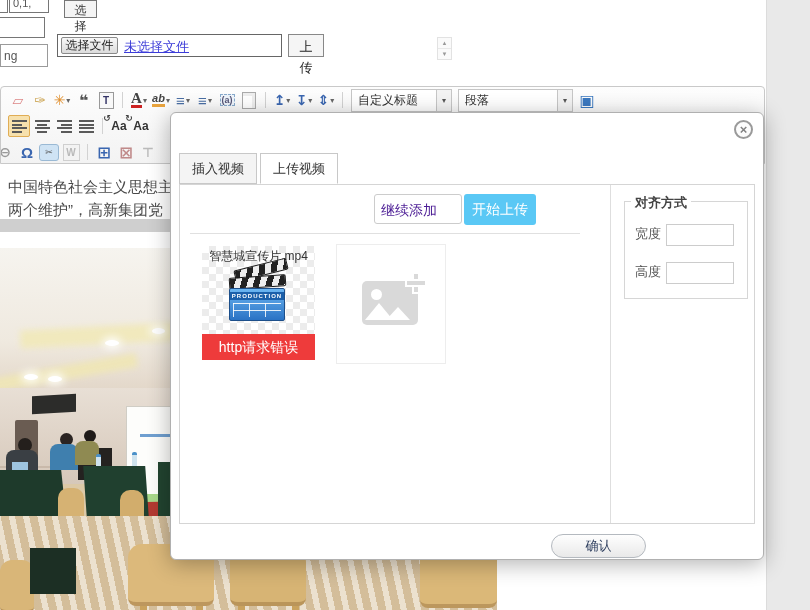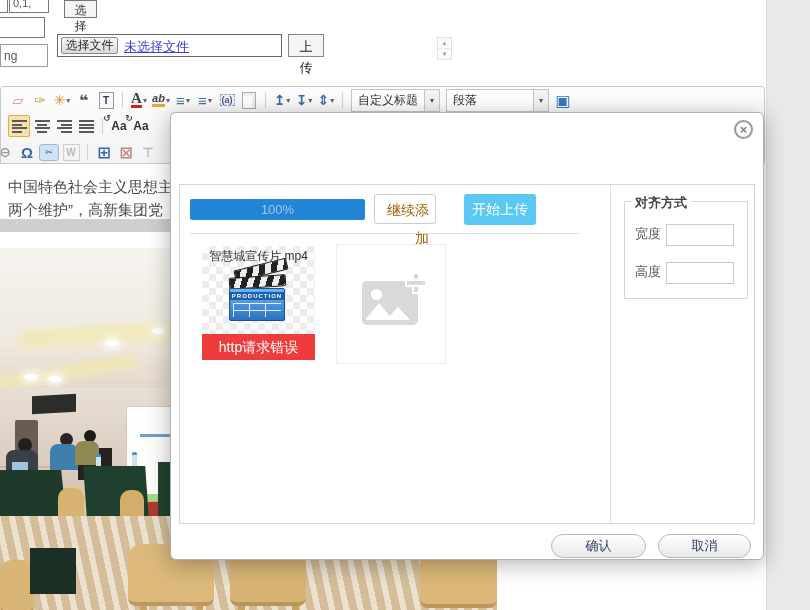--- a/index.html
+++ b/index.html
@@ -41,21 +41,21 @@
   .wand .g{color:#e09030;font-size:14px;}
   .quo .g{color:#555;font-size:16px;font-weight:bold;}
   .pst .g{width:13px;height:15px;border:1px solid #999;background:#f8f8f8;font-size:10px;color:#336;}
   .fc .g{font-family:"Liberation Serif",serif;font-size:15px;font-weight:bold;border-bottom:3px solid #c22;line-height:13px;}
   .hl .g{font-size:11px;font-style:italic;border-bottom:3px solid #e8a33d;line-height:11px;}
   .lst .g{color:#4a6fa5;font-size:15px;font-weight:bold;}
   .anc .g{font-size:9px;border:1px dashed #88aacc;padding:0 1px;color:#557;background:#eef4fb;}
   .pg .g{width:12px;height:15px;border:1px solid #aaa;background:#fff;box-shadow:inset -3px 3px 0 #eee;}
   .spc .g{color:#3a66b0;font-size:14px;font-weight:bold;}
   .mon .g{color:#3a78c0;font-size:16px;}
-  .tsel{height:21px;border:1px solid #c6c6c6;background:#fff;display:flex;align-items:center;font-size:12px;color:#333;margin:0 3px;cursor:pointer;}
+  .tsel{height:21px;border:1px solid #c6c6c6;background:#fff;display:flex;align-items:center;font-size:12px;color:#333;margin:0 3px;cursor:pointer;gap:12px;}
   .tsel .val{padding:0 6px;min-width:60px;}
   .tsel .arr{width:14px;height:100%;border-left:1px solid #c6c6c6;display:flex;align-items:center;justify-content:center;
       font-size:8px;color:#555;background:#f3f3f3;}
   .bars{width:15px;height:13px;position:relative;display:block;}
   .bars i{position:absolute;left:0;height:2px;background:#5a5a5a;width:100%;}
   .bars i:nth-child(1){top:0}.bars i:nth-child(2){top:4px}.bars i:nth-child(3){top:7px}.bars i:nth-child(4){top:11px}
   .b-left i:nth-child(2),.b-left i:nth-child(4){width:70%;}
   .b-center i:nth-child(2),.b-center i:nth-child(4){width:70%;left:15%;}
   .b-right i:nth-child(2),.b-right i:nth-child(4){width:70%;left:30%;}
   .tb.active{background:#f7e1ad;border:1px solid #e0ad55;}
@@ -86,22 +86,22 @@
   .dlg-close{position:absolute;right:10px;top:7px;width:19px;height:19px;border:2px solid #9a9a9a;border-radius:50%;
       background:#fcfcfc;color:#808080;font-weight:bold;text-align:center;line-height:16px;font-size:13px;cursor:pointer;box-sizing:border-box;}
   .tabs{position:absolute;left:8px;top:40px;display:flex;z-index:3;}
   .tab{height:31px;padding:0 12px;border:1px solid #c8c8c8;background:#f4f4f4;margin-right:3px;font-size:13px;color:#333;
       line-height:30px;box-sizing:border-box;cursor:pointer;}
   .tab.active{background:#fff;border-bottom-color:#fff;margin-bottom:-1px;}
   .panel{position:absolute;left:8px;top:71px;width:576px;height:340px;border:1px solid #d5d5d5;background:#fff;box-sizing:border-box;}
   .leftsec{position:absolute;left:0;top:0;width:430px;height:338px;border-right:1px solid #dedede;}
   .progress{position:absolute;left:10px;top:14px;width:175px;height:21px;background:#2285d6;border-radius:2px;
       text-align:center;line-height:21px;color:#9dc6ef;font-size:13px;}
-  .btn-continue{position:absolute;left:194px;top:9px;width:62px;height:30px;background:#fff;border:1px solid #ccc;border-radius:3px;
-      font-size:14px;color:#a16207;text-align:right;line-height:28px;box-sizing:border-box;cursor:pointer;}
+  .btn-continue{position:absolute;left:194px;top:9px;width:88px;height:30px;background:#fff;border:1px solid #ccc;border-radius:3px;
+      font-size:14px;color:#4c1d95;text-align:left;line-height:28px;box-sizing:border-box;cursor:pointer;}
   .btn-start{position:absolute;left:284px;top:9px;width:72px;height:31px;background:#5ac8f5;border-radius:3px;color:#fff;
       font-size:14px;text-align:center;line-height:31px;cursor:pointer;}
   .qsep{position:absolute;left:10px;top:48px;width:390px;border-top:1px solid #e0e0e0;}
   .qitem{position:absolute;left:22px;top:61px;width:113px;height:114px;background-color:#fff;
       background-image:linear-gradient(45deg,#ececec 25%,transparent 25%,transparent 75%,#ececec 75%),
                        linear-gradient(45deg,#ececec 25%,transparent 25%,transparent 75%,#ececec 75%);
       background-size:14px 14px;background-position:0 0,7px 7px;}
   .qname{font-size:12px;color:#333;text-align:center;margin-top:2px;white-space:nowrap;overflow:hidden;}
   .qerr{position:absolute;bottom:0;left:0;right:0;height:26px;background:#ee3b3b;color:#fff;font-size:14px;text-align:center;line-height:26px;}
   .clap{position:absolute;left:26px;top:17px;width:62px;height:62px;}
@@ -356,23 +356,26 @@
   <div class="p" style="left:196px;top:348px;width:7px;height:14px;background:#c9a25e;"></div>
   <div class="p" style="left:128px;top:296px;width:86px;height:58px;background:#dcb97b;border-radius:14px 14px 8px 8px;border-bottom:4px solid rgba(150,110,60,.45);"></div>
   <div class="p" style="left:238px;top:350px;width:7px;height:12px;background:#c9a25e;"></div>
   <div class="p" style="left:292px;top:350px;width:7px;height:12px;background:#c9a25e;"></div>
   <div class="p" style="left:230px;top:300px;width:76px;height:54px;background:#d7b474;border-radius:14px 14px 8px 8px;border-bottom:4px solid rgba(150,110,60,.45);"></div>
   <div class="p" style="left:420px;top:298px;width:77px;height:58px;background:#dbb878;border-radius:14px 14px 8px 8px;border-bottom:4px solid rgba(150,110,60,.45);"></div>
 </div>
 
 <div class="dialog">
   <div class="dlg-close">×</div>
+  <div class="tabs">
+    <span class="tab">插入视频</span>
+    <span class="tab active">上传视频</span>
+  </div>
   <div class="panel">
     <div class="leftsec">
-      <div class="progress">100%</div>
       <button class="btn-continue">继续添加</button>
       <div class="btn-start">开始上传</div>
       <div class="qsep"></div>
       <div class="qitem">
         <div class="qname">智慧城宣传片.mp4</div>
         <div class="clap">
           <div class="arm arm1"></div>
           <div class="arm arm2"></div>
           <div class="cbody">
             <div class="cbrand">PRODUCTION</div>
@@ -394,14 +397,13 @@
       <span class="legend">对齐方式</span>
       <div class="frow fr1">
         <span>宽度</span><input value="" style="">
       </div>
       <div class="frow fr2">
         <span>高度</span><input value="" style="">
       </div>
     </div>
   </div>
   <div class="btn-foot btn-ok">确认</div>
-  <div class="btn-foot btn-cancel">取消</div>
 </div>
 
 </body></html>

